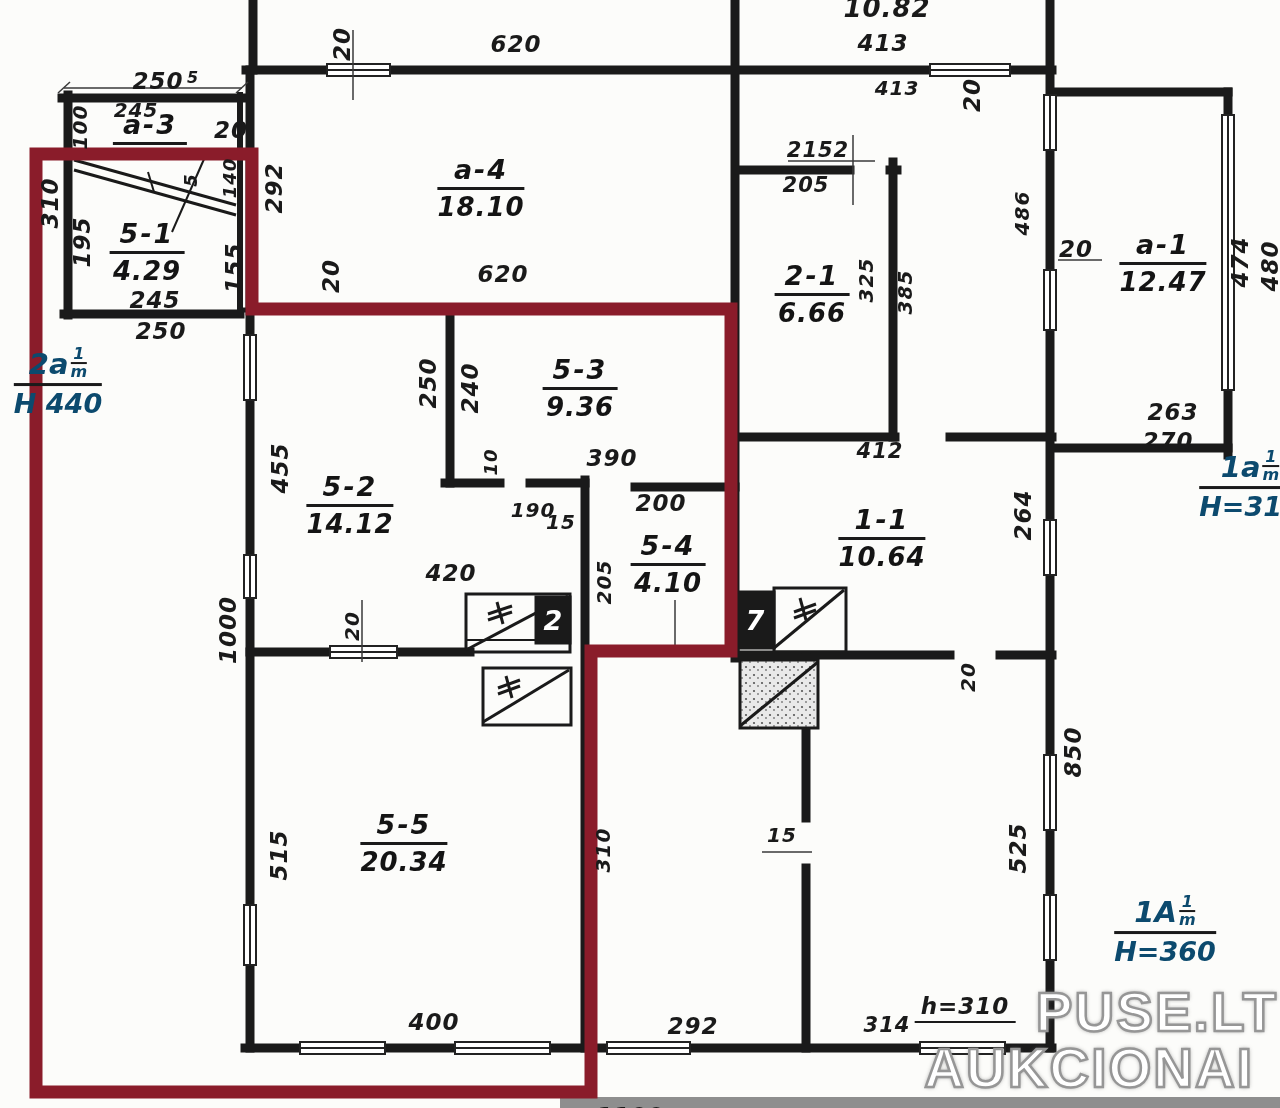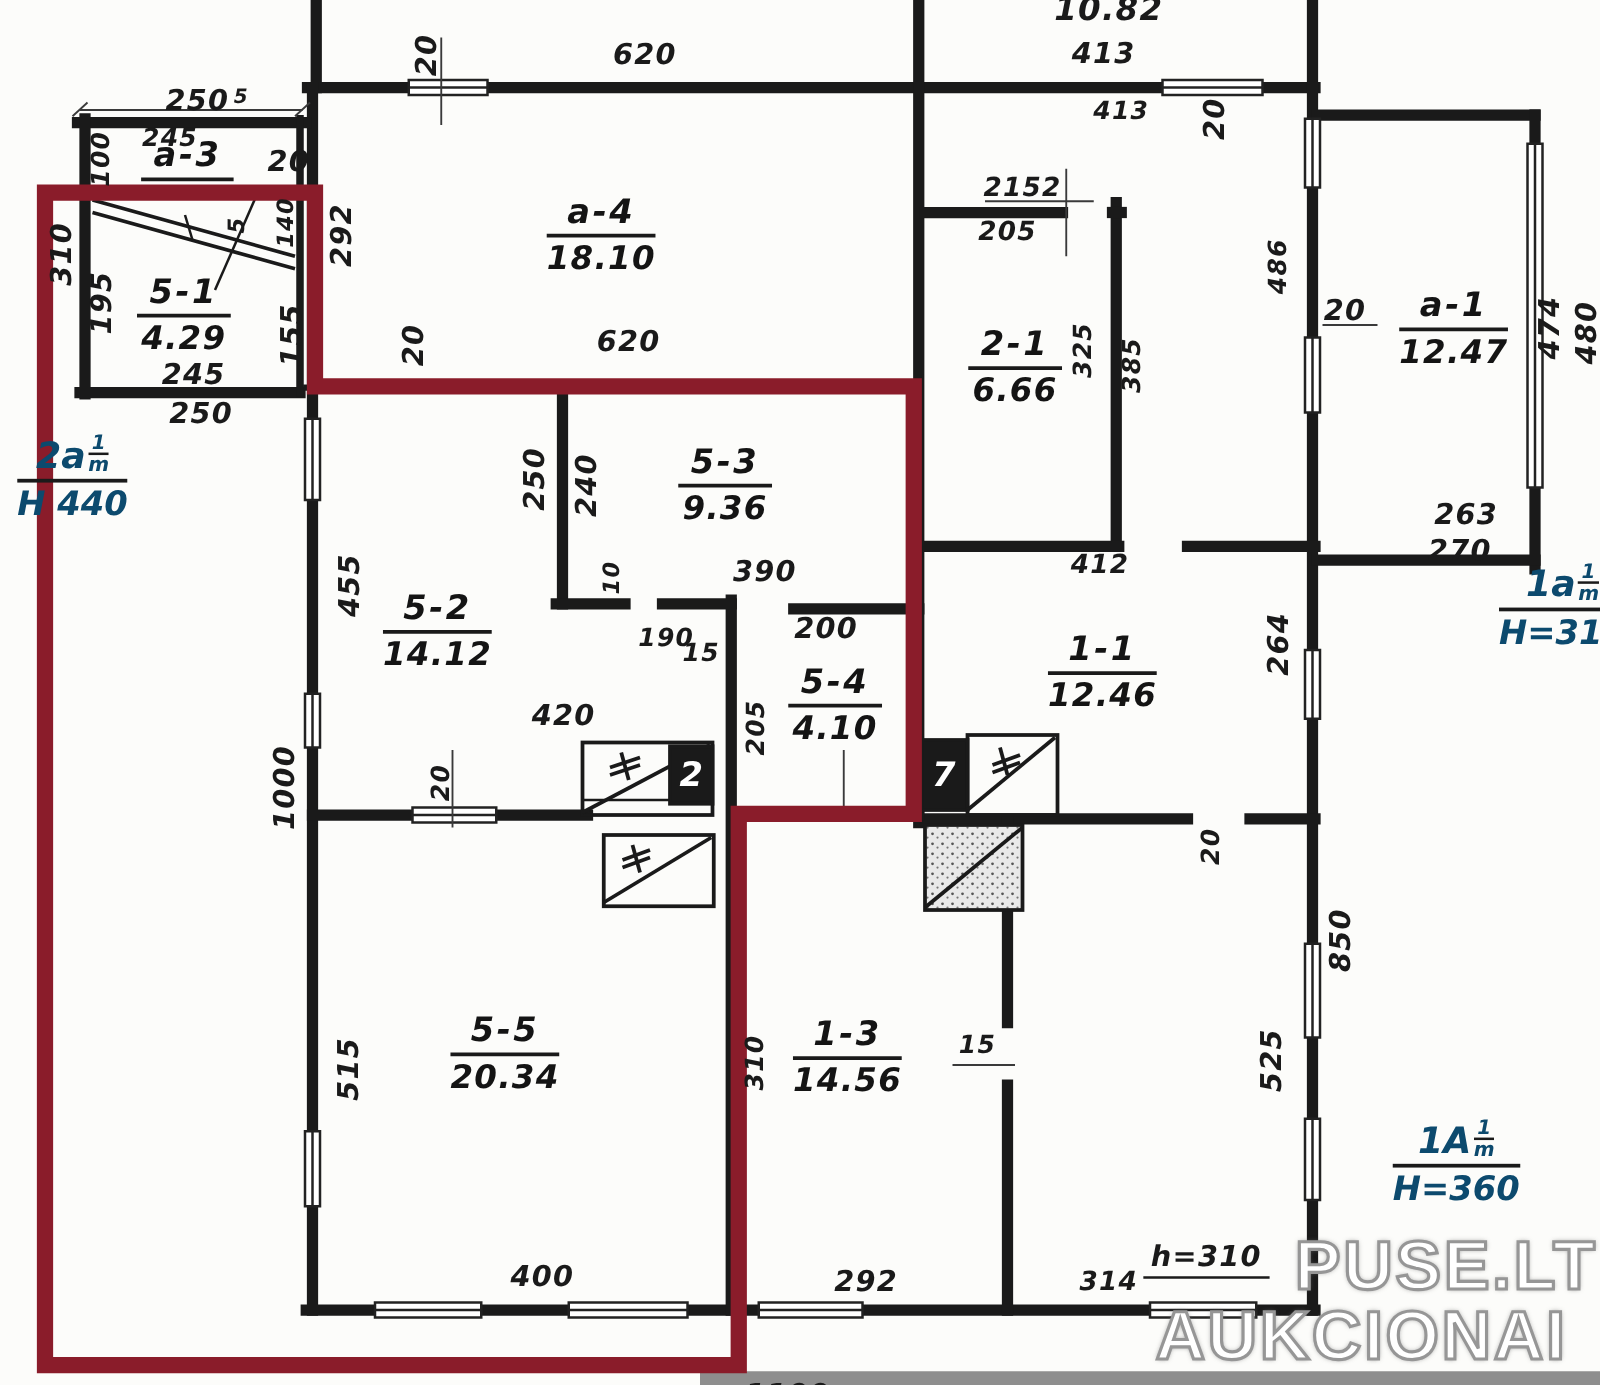--- a/index.html
+++ b/index.html
@@ -219,29 +219,25 @@
       <div class="room" style="left: 350px; top: 505px;">
         <div class="rid">5-2</div>
         <div class="rarea">14.12</div>
       </div>
       <div class="room" style="left: 668px; top: 564px;">
         <div class="rid">5-4</div>
         <div class="rarea">4.10</div>
       </div>
       <div class="room" style="left: 882px; top: 538px;">
         <div class="rid">1-1</div>
-        <div class="rarea">12.46</div>
+        <div class="rarea">10.64</div>
       </div>
       <div class="room" style="left: 404px; top: 843px;">
         <div class="rid">5-5</div>
         <div class="rarea">20.34</div>
-      </div>
-      <div class="room" style="left: 678px; top: 846px;">
-        <div class="rid">1-3</div>
-        <div class="rarea">14.56</div>
       </div>
       <div class="dim" style="left: 887px; top: 8px; font-size: 26px;">10.82</div>
       <div class="dim" style="left: 158px; top: 81px;">250</div>
       <div class="dim" style="left: 193px; top: 77px; font-size: 16px;">5</div>
       <div class="dim" style="left: 136px; top: 110px; font-size: 20px;">245</div>
       <div class="dim" style="left: 231px; top: 130px;">20</div>
       <div class="dim rot" style="left: 80px; top: 127px; font-size: 20px;">100</div>
       <div class="dim rot" style="left: 50px; top: 203px;">310</div>
       <div class="dim rot" style="left: 82px; top: 242px;">195</div>
       <div class="dim rot" style="left: 190px; top: 180px; font-size: 18px;">5</div>

